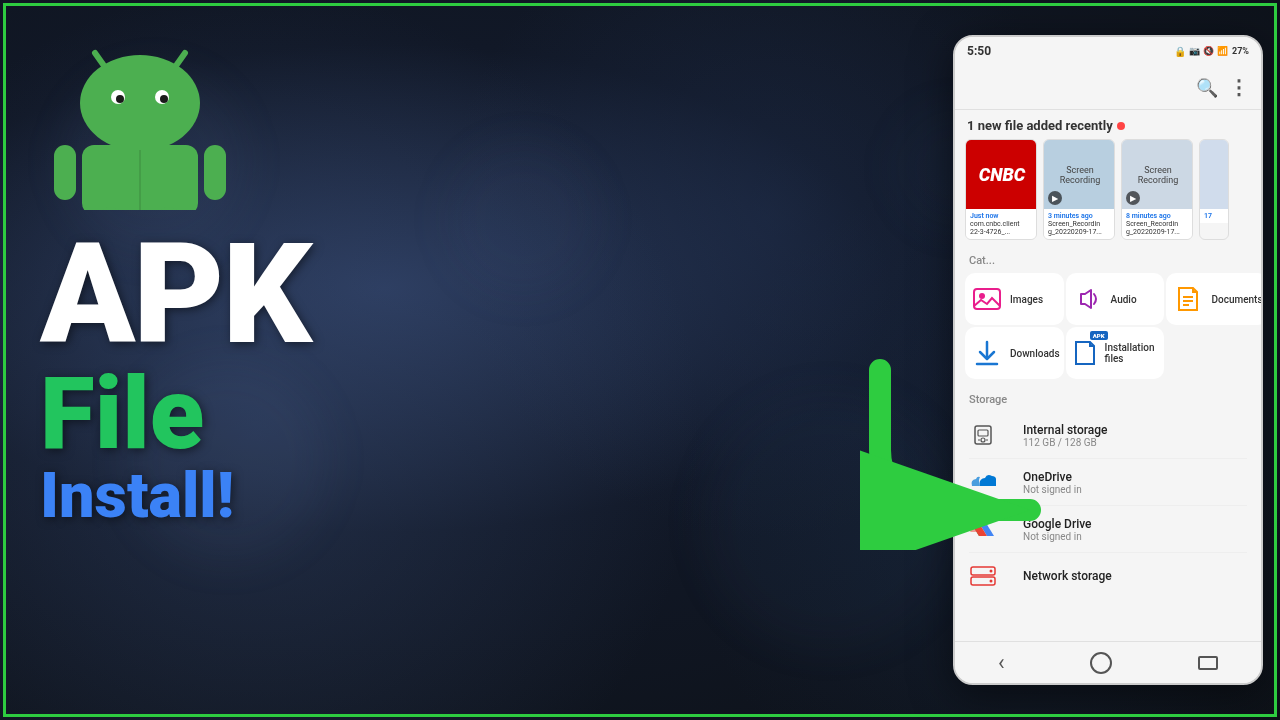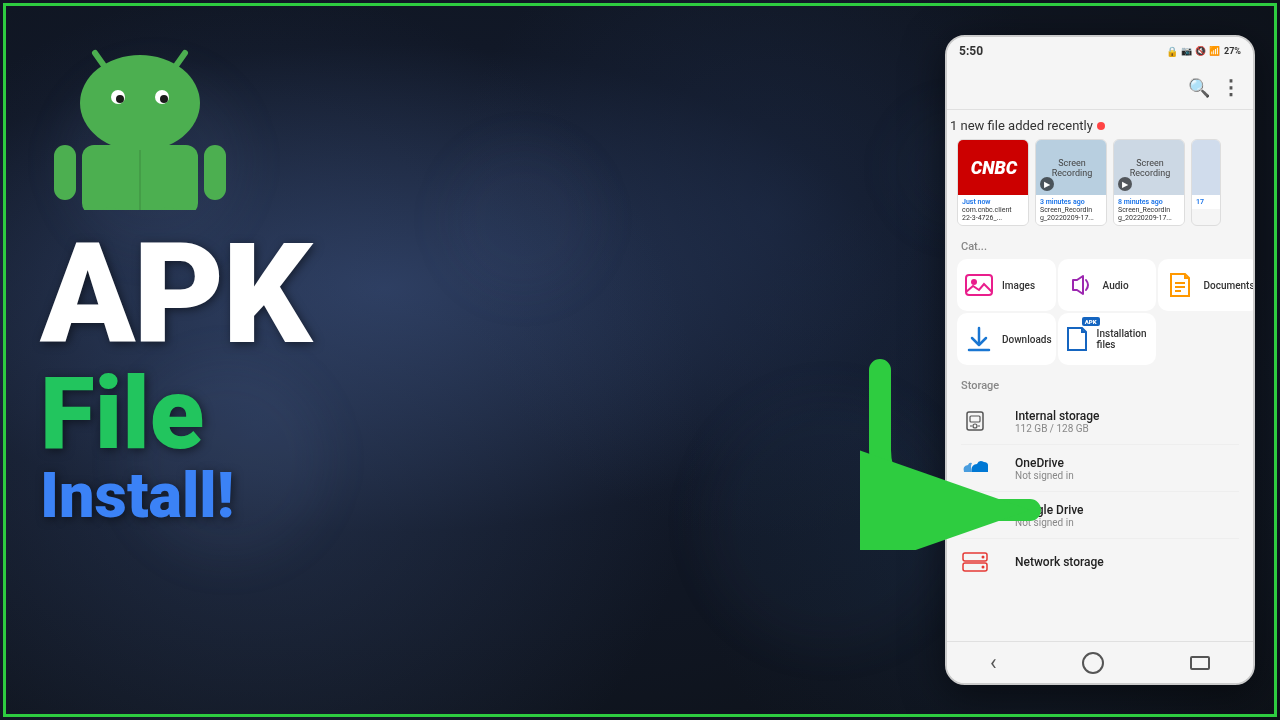--- a/index.html
+++ b/index.html
@@ -83,21 +83,21 @@
       font-weight: 900;
       color: #3b82f6;
       line-height: 1;
       text-shadow: 2px 2px 10px rgba(0,0,0,0.5);
       display: block;
     }
 
     
     .phone-mockup {
       position: absolute;
-      right: 25px;
+      right: 17px;
       top: 35px;
       width: 310px;
       height: 650px;
       background: #f5f5f5;
       border-radius: 20px;
       border: 2px solid #ccc;
       overflow: hidden;
       box-shadow: 0 10px 40px rgba(0,0,0,0.5);
     }
 
@@ -132,24 +132,24 @@
       align-items: center;
       justify-content: flex-end;
       padding: 0 12px;
       gap: 10px;
       border-bottom: 1px solid #e0e0e0;
     }
 
     
     .new-file-banner {
       background: #f5f5f5;
-      padding: 8px 3px 6px;
+      padding: 8px 12px 6px;
       font-size: 13px;
       color: #333;
-      font-weight: 400;
+      font-weight: 700;
       display: flex;
       align-items: center;
       gap: 4px;
     }
     .notif-dot {
       width: 8px;
       height: 8px;
       background: #ff4444;
       border-radius: 50%;
       display: inline-block;
@@ -164,21 +164,21 @@
       overflow: hidden;
     }
     .file-thumb {
       width: 72px;
       border-radius: 6px;
       overflow: hidden;
       border: 1px solid #ddd;
     }
     .file-thumb-img {
       width: 72px;
-      height: 55px;
+      height: 69px;
       background: #e0e8f0;
       position: relative;
       overflow: hidden;
     }
     .file-thumb-img.cnbc {
       background: #cc0000;
       display: flex;
       align-items: center;
       justify-content: center;
       color: white;

